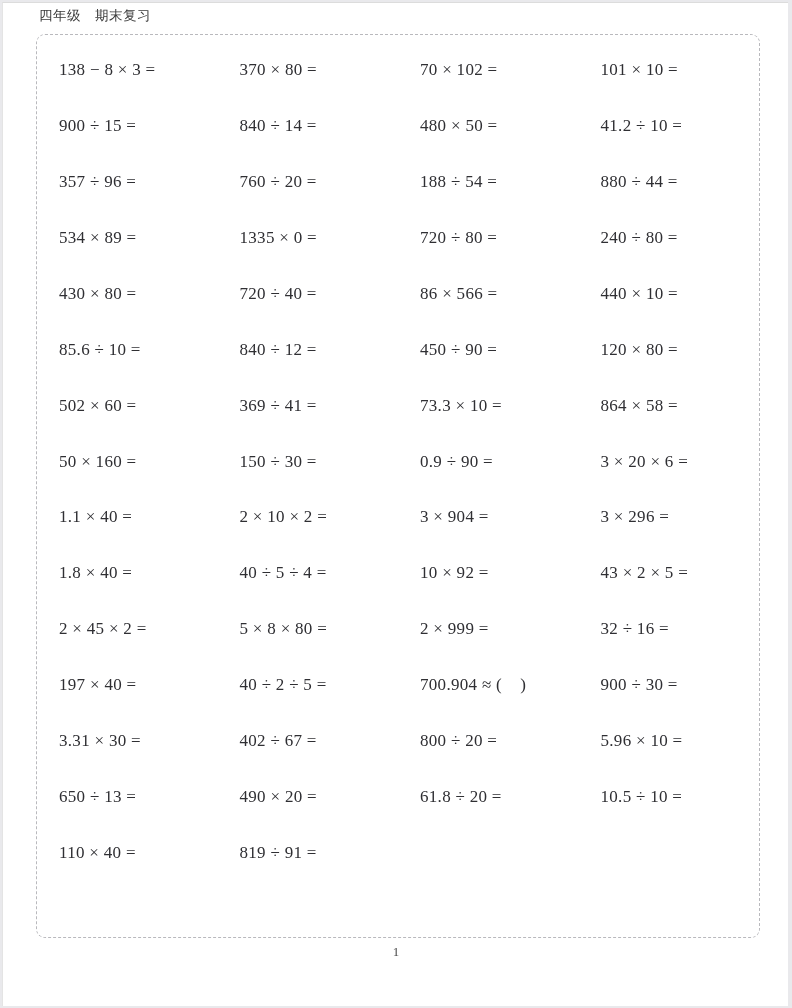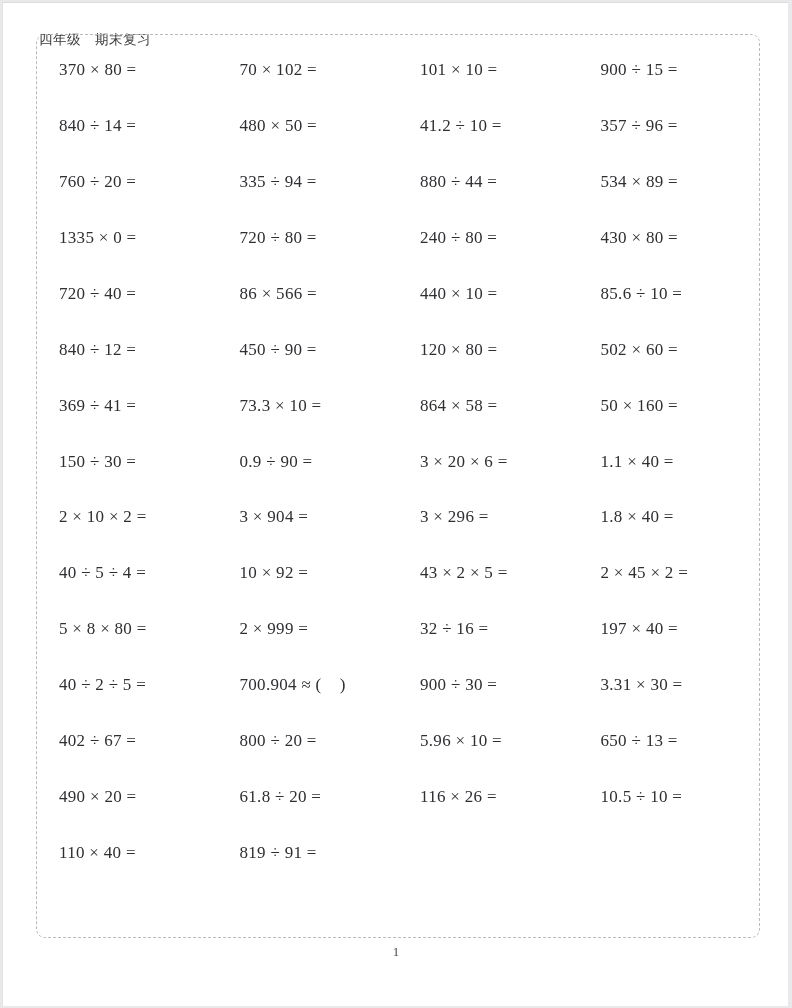--- a/index.html
+++ b/index.html
@@ -26,21 +26,20 @@
   }
   .worksheet-header {
     position: absolute;
     left: 36px;
     top: 4px;
     font-family: "DejaVu Serif", "Liberation Serif", serif;
     font-size: 13.5px;
     color: #3a3a3a;
     letter-spacing: 0.5px;
     white-space: pre;
-    margin-top: 24px;
   }
   .problem-frame {
     position: absolute;
     left: 33px;
     top: 31px;
     width: 724px;
     height: 904px;
     border: 1px dashed #b9b9bd;
     border-radius: 9px;
     box-sizing: border-box;
@@ -84,20 +83,23 @@
 </head>
 <body>
 
 <div class="page">
 
   <div class="worksheet-header">四年级　期末复习</div>
 
   <div class="problem-frame">
     <div class="problem-grid">
         <div class="problem-cell">
+          <span class="problem-text">138 − 8 × 3 =</span>
+        </div>
+        <div class="problem-cell">
           <span class="problem-text">370 × 80 =</span>
         </div>
         <div class="problem-cell">
           <span class="problem-text">70 × 102 =</span>
         </div>
         <div class="problem-cell">
           <span class="problem-text">101 × 10 =</span>
         </div>
         <div class="problem-cell">
           <span class="problem-text">900 ÷ 15 =</span>
@@ -111,21 +113,21 @@
         <div class="problem-cell">
           <span class="problem-text">41.2 ÷ 10 =</span>
         </div>
         <div class="problem-cell">
           <span class="problem-text">357 ÷ 96 =</span>
         </div>
         <div class="problem-cell">
           <span class="problem-text">760 ÷ 20 =</span>
         </div>
         <div class="problem-cell">
-          <span class="problem-text">335 ÷ 94 =</span>
+          <span class="problem-text">188 ÷ 54 =</span>
         </div>
         <div class="problem-cell">
           <span class="problem-text">880 ÷ 44 =</span>
         </div>
         <div class="problem-cell">
           <span class="problem-text">534 × 89 =</span>
         </div>
         <div class="problem-cell">
           <span class="problem-text">1335 × 0 =</span>
         </div>
@@ -244,23 +246,20 @@
           <span class="problem-text">5.96 × 10 =</span>
         </div>
         <div class="problem-cell">
           <span class="problem-text">650 ÷ 13 =</span>
         </div>
         <div class="problem-cell">
           <span class="problem-text">490 × 20 =</span>
         </div>
         <div class="problem-cell">
           <span class="problem-text">61.8 ÷ 20 =</span>
-        </div>
-        <div class="problem-cell">
-          <span class="problem-text">116 × 26 =</span>
         </div>
         <div class="problem-cell">
           <span class="problem-text">10.5 ÷ 10 =</span>
         </div>
         <div class="problem-cell">
           <span class="problem-text">110 × 40 =</span>
         </div>
         <div class="problem-cell">
           <span class="problem-text">819 ÷ 91 =</span>
         </div>

